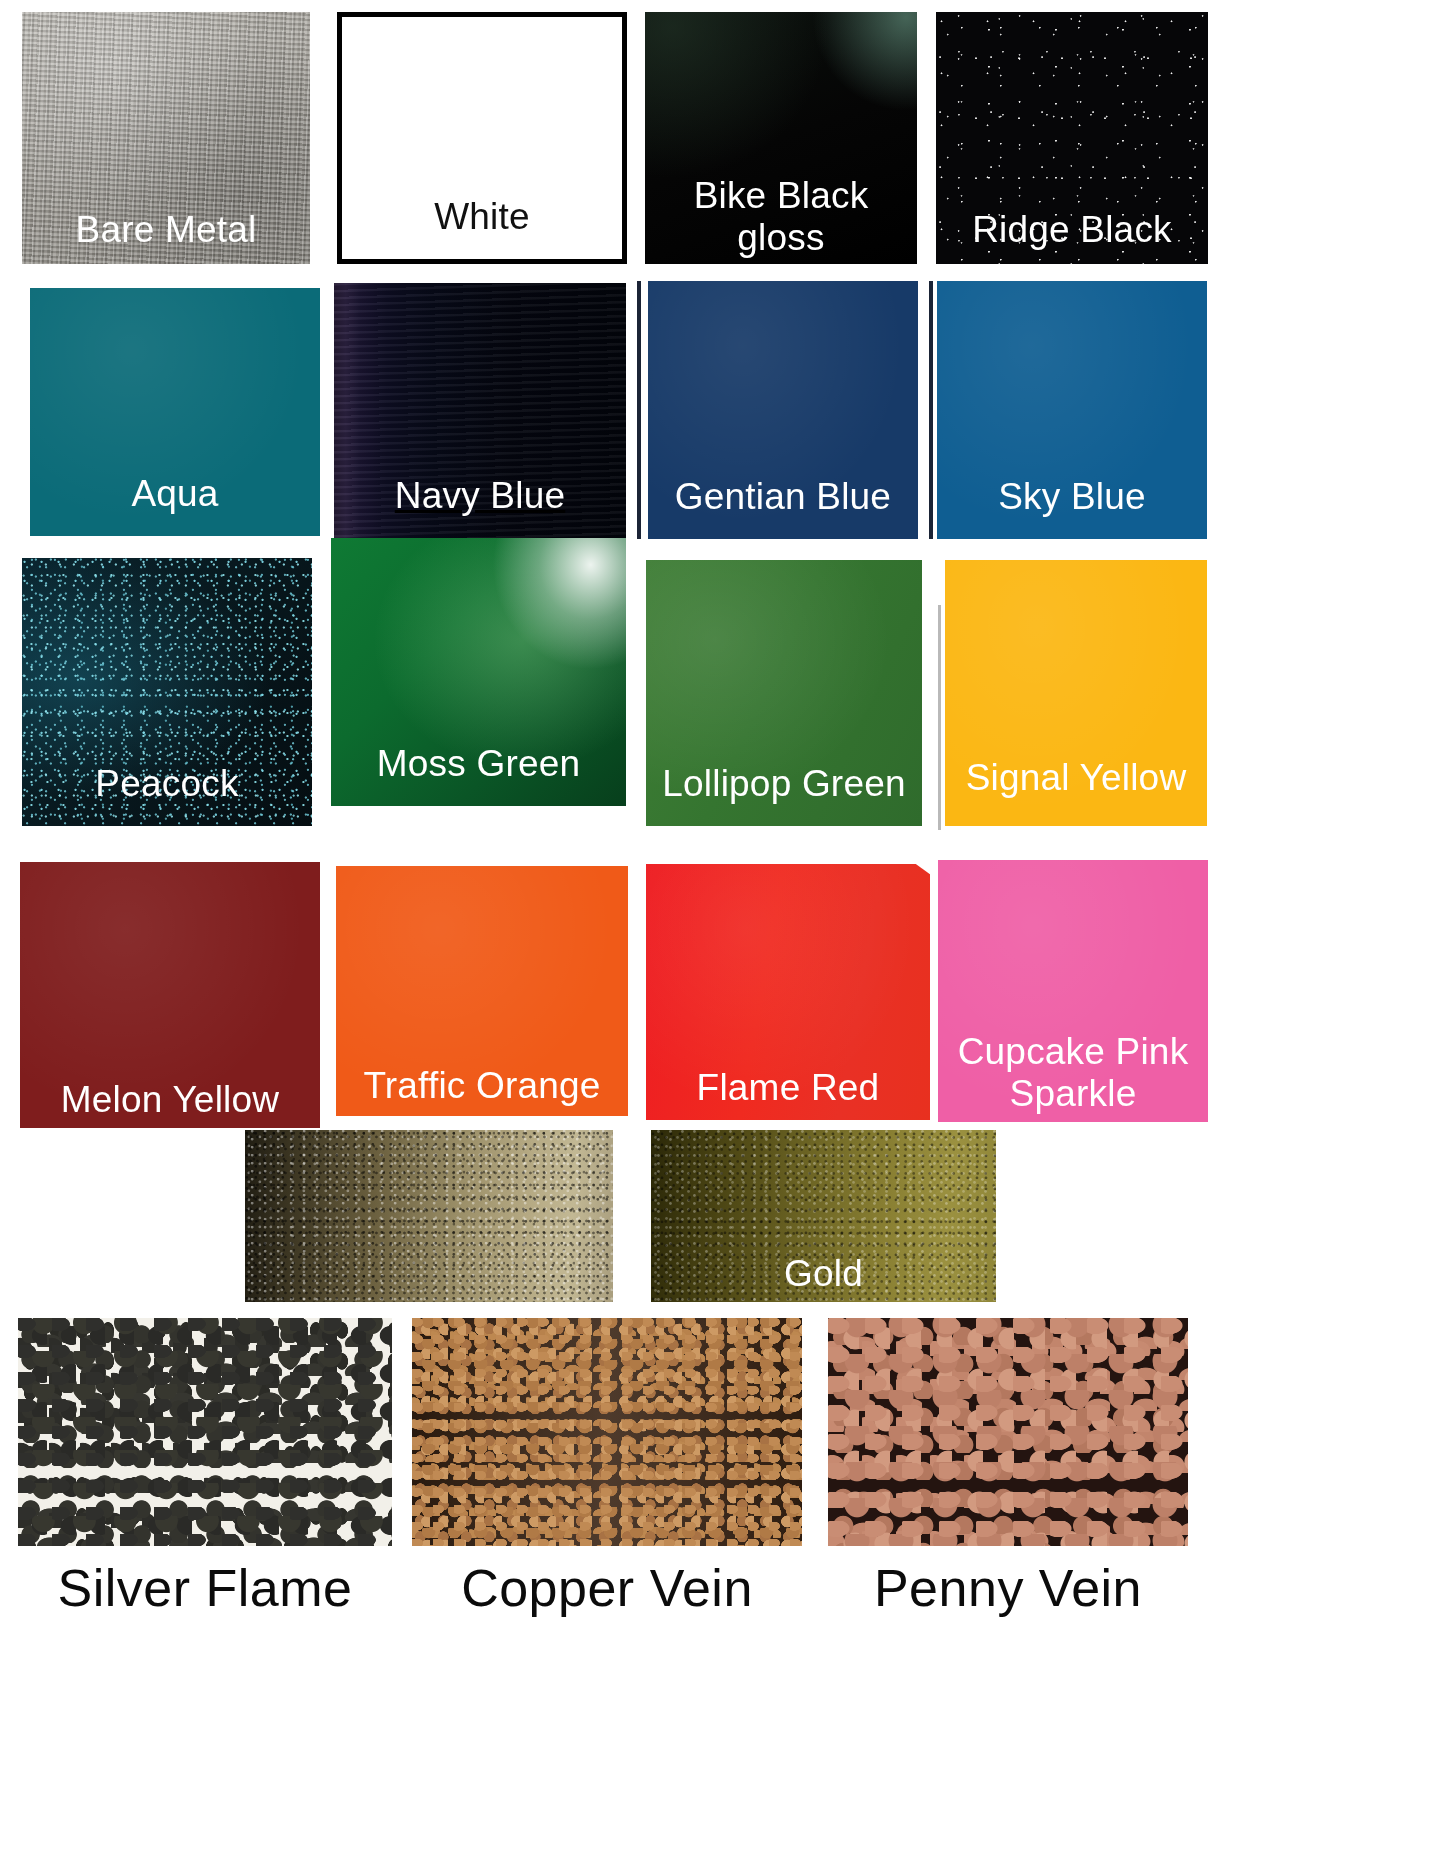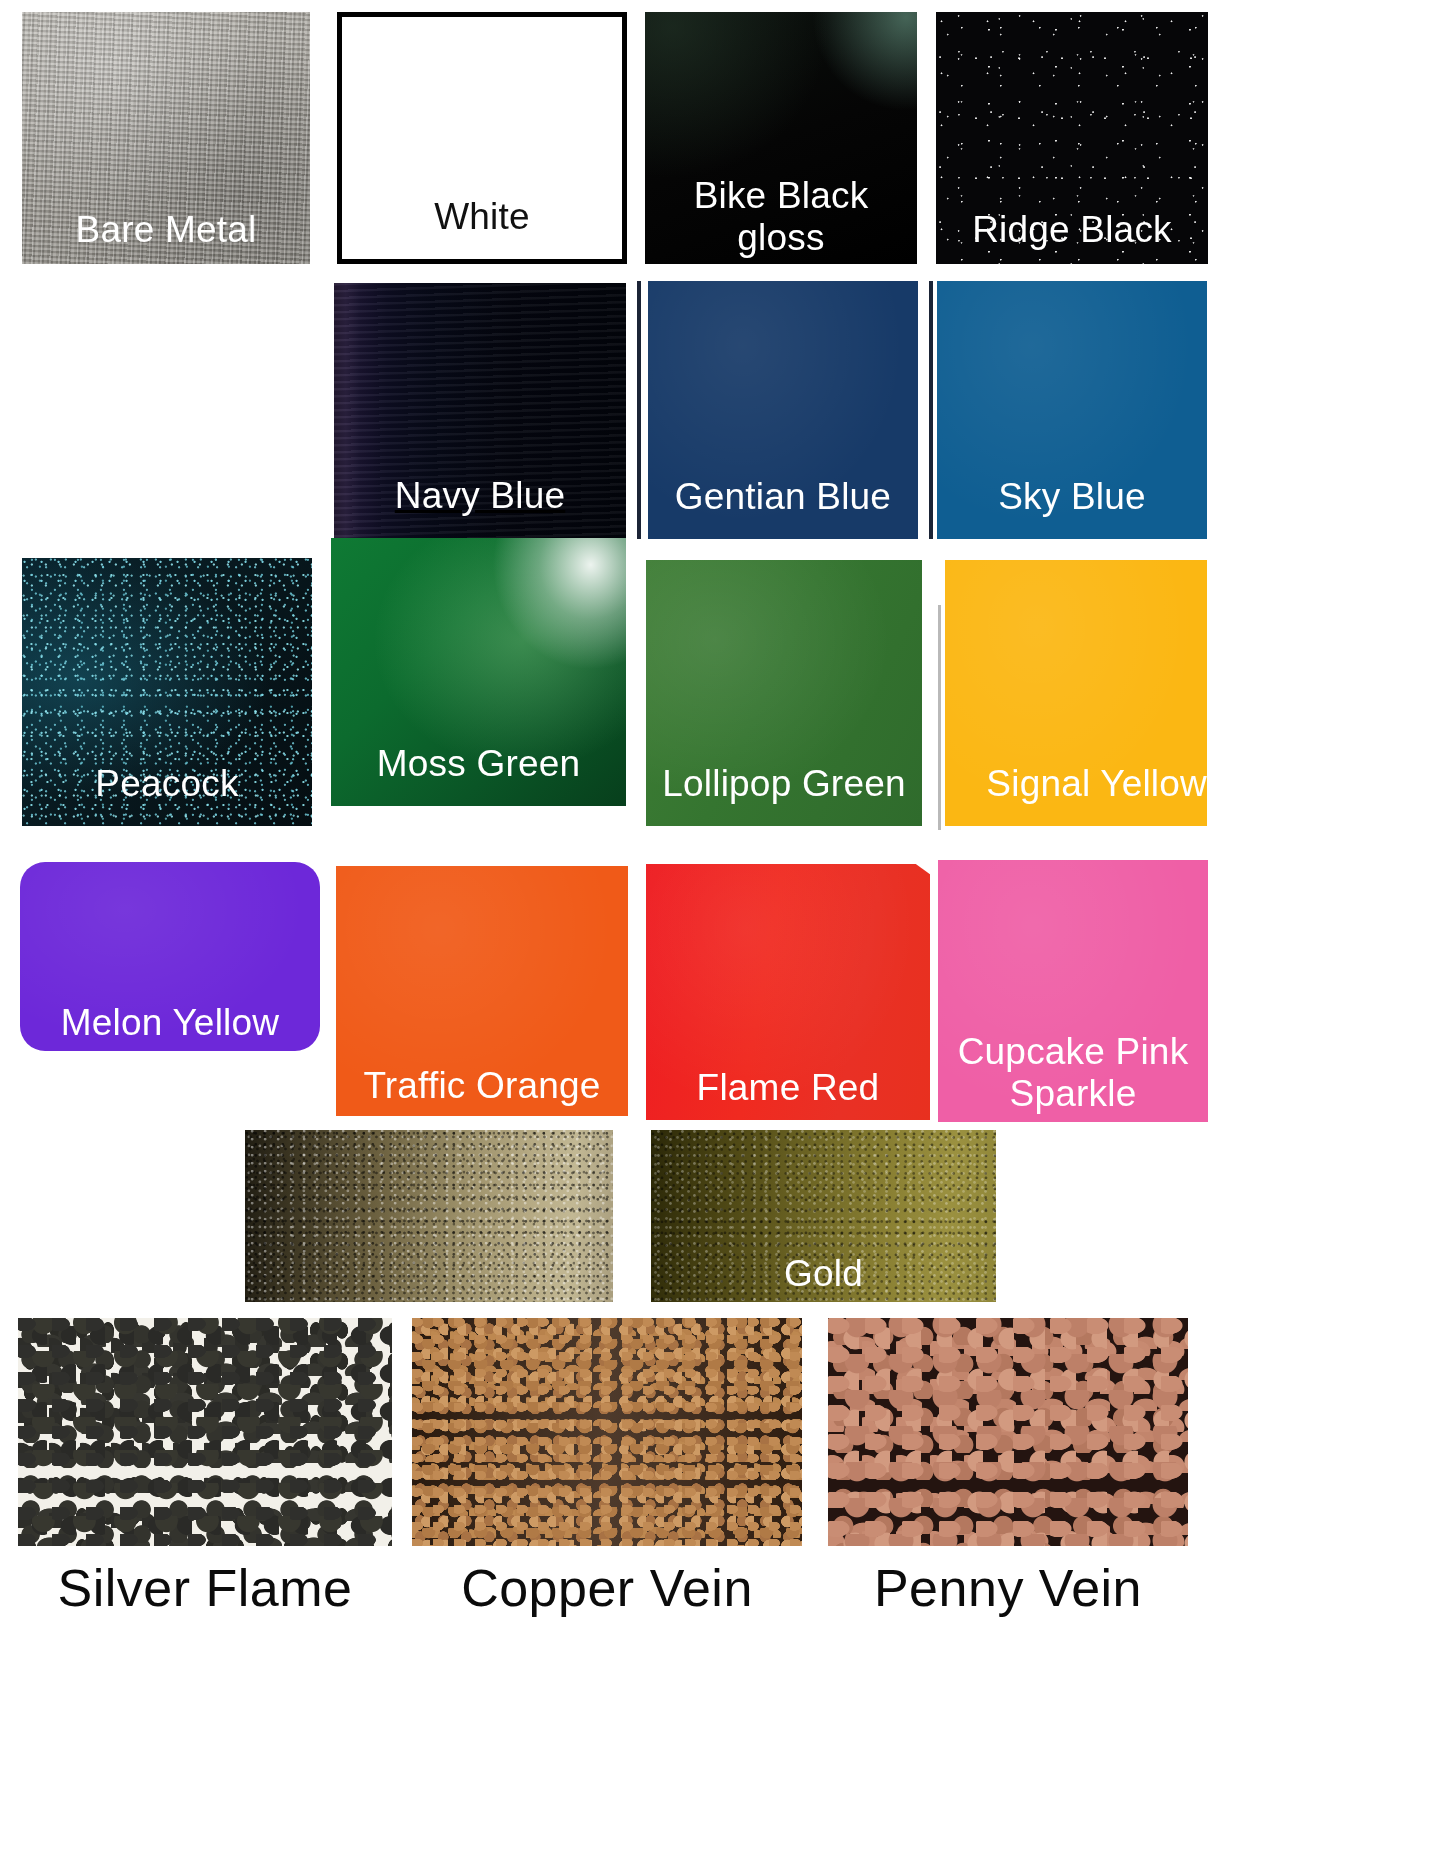--- a/index.html
+++ b/index.html
@@ -250,20 +250,24 @@
     <div class="tex tex-gloss-black"></div>
     <div class="label light" style="padding-bottom:6px;">Bike Black
 gloss</div>
   </div>
 
   <div class="swatch" style="left:936px; top:12px; width:272px; height:252px;">
     <div class="tex tex-speckle-white"></div>
     <div class="label light">Ridge Black</div>
   </div>
 
+  <div class="swatch" style="left:30px; top:288px; width:290px; height:248px; background:#0b6b78;">
+    <div class="tex tex-flat"></div>
+    <div class="label light" style="padding-bottom:22px;">Aqua</div>
+  </div>
 
   <div class="swatch" style="left:334px; top:283px; width:292px; height:255px;text-decoration:underline;">
     <div class="tex tex-navy"></div>
     <div class="label light" style="padding-bottom:22px;">Navy Blue</div>
   </div>
 
   <div class="divider" style="left:637px; top:281px; width:4px; height:258px;"></div>
 
   <div class="swatch" style="left:648px; top:281px; width:270px; height:258px; background:#173a68;">
     <div class="tex tex-flat"></div>
@@ -289,24 +293,24 @@
 
   <div class="swatch" style="left:646px; top:560px; width:276px; height:266px;">
     <div class="tex tex-lollipop"></div>
     <div class="label light" style="padding-bottom:22px;">Lollipop Green</div>
   </div>
 
   <div class="divider" style="left:938px; top:605px; width:3px; height:225px; background:#b9b9b9;"></div>
 
   <div class="swatch" style="left:945px; top:560px; width:262px; height:266px; background:#fbb713;">
     <div class="tex tex-flat"></div>
-    <div class="label light" style="padding-bottom:22px;text-align:right;">Signal Yellow</div>
-  </div>
-
-  <div class="swatch" style="left:20px; top:862px; width:300px; height:189px; background:#6d28d9;border-radius:25px;">
+    <div class="label light" style="padding-bottom:28px;">Signal Yellow</div>
+  </div>
+
+  <div class="swatch" style="left:20px; top:862px; width:300px; height:266px; background:#7f1d1d;">
     <div class="tex tex-flat"></div>
     <div class="label light" style="padding-bottom:8px;">Melon Yellow</div>
   </div>
 
   <div class="swatch" style="left:336px; top:866px; width:292px; height:250px; background:#f05a18;">
     <div class="tex tex-flat"></div>
     <div class="label light" style="padding-bottom:10px;">Traffic Orange</div>
   </div>
 
   <div class="swatch" style="left:646px; top:864px; width:284px; height:256px;

